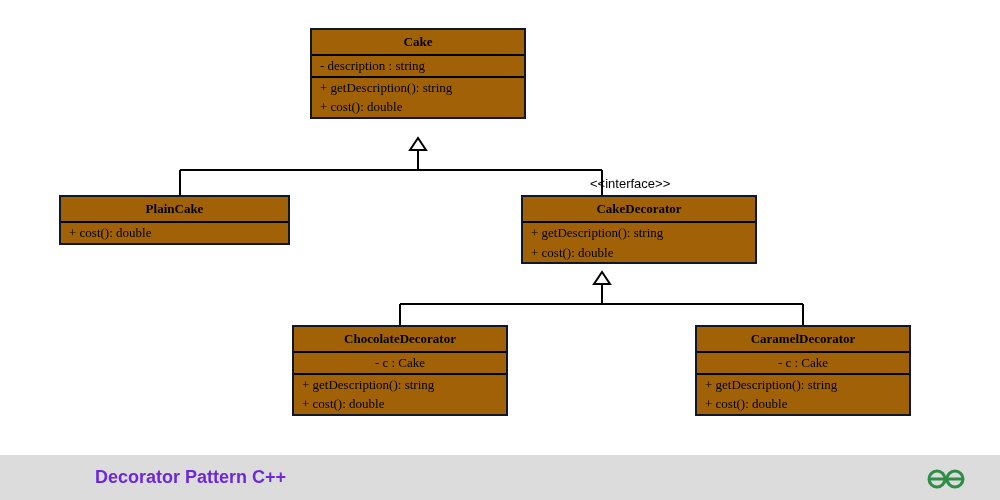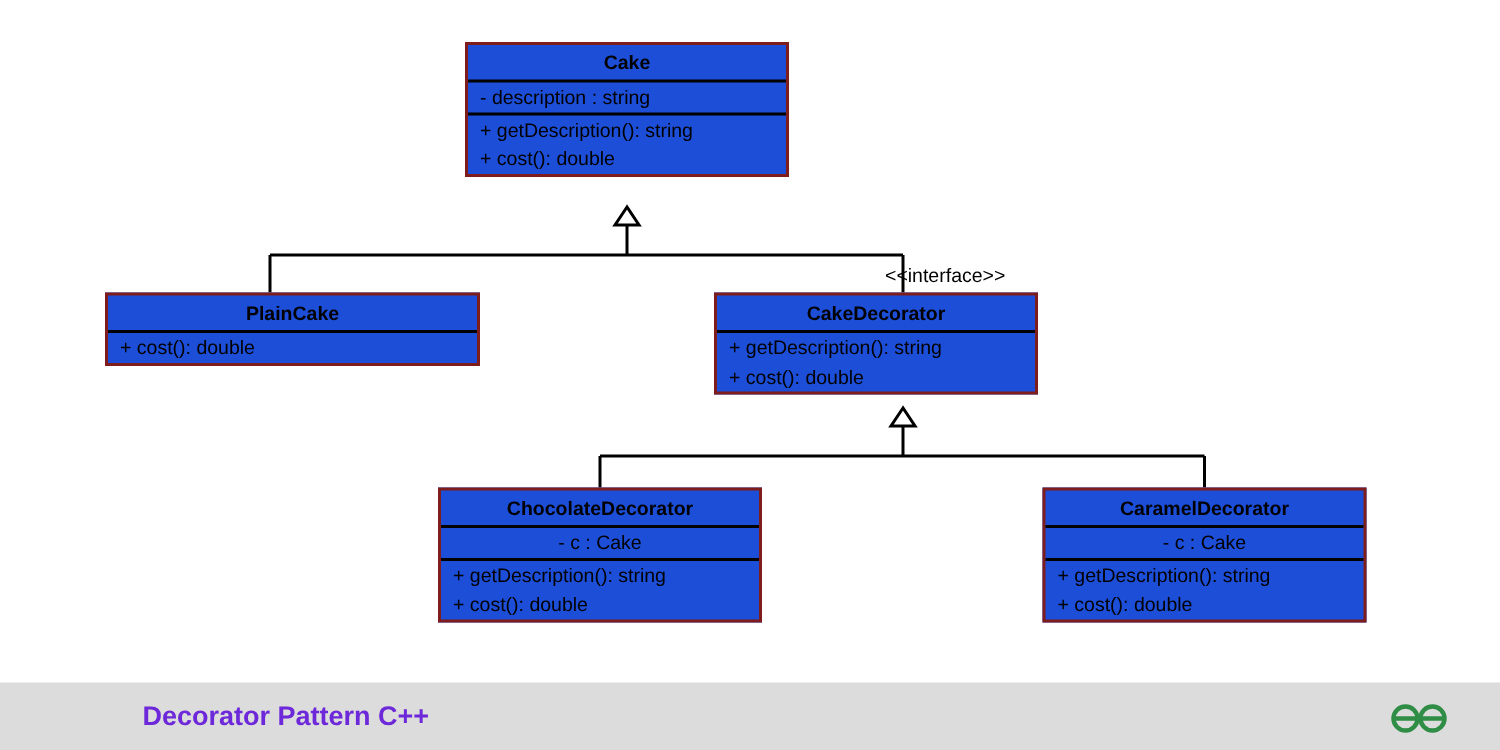--- a/index.html
+++ b/index.html
@@ -11,23 +11,24 @@
     background: #fff;
     overflow: hidden;
   }
   .canvas {
     position: relative;
     width: 1000px;
     height: 455px;
   }
   .class-box {
     position: absolute;
-    border: 2px solid #7f1d1d;
-    background: #1d4ed8;
+    border: 2px solid #0f172a;
+    background: #a16207;
     font-size: 13px;
+    font-family: Liberation Serif, serif;
   }
   .class-box .title {
     font-weight: bold;
     text-align: center;
     padding: 4px 8px;
     border-bottom: 2px solid #000;
   }
   .class-box .section {
     padding: 0 8px;
     border-bottom: 2px solid #000;
@@ -89,30 +90,30 @@
     <div class="title">Cake</div>
     <div class="section">
       <div>-  description : string</div>
     </div>
     <div class="section">
       <div>+  getDescription(): string</div>
       <div>+  cost(): double</div>
     </div>
   </div>
 
-  <div class="class-box" style="left:70px; top:195px; width:250px;">
+  <div class="class-box" style="left:59px; top:195px; width:231px;">
     <div class="title">PlainCake</div>
     <div class="section">
       <div>+  cost(): double</div>
     </div>
   </div>
 
   <div class="stereotype" style="left:590px; top:176px;">&lt;&lt;interface&gt;&gt;</div>
 
-  <div class="class-box" style="left:476px; top:195px; width:216px;">
+  <div class="class-box" style="left:521px; top:195px; width:236px;">
     <div class="title">CakeDecorator</div>
     <div class="section">
       <div>+  getDescription(): string</div>
       <div>+  cost(): double</div>
     </div>
   </div>
 
   <div class="class-box" style="left:292px; top:325px; width:216px;">
     <div class="title">ChocolateDecorator</div>
     <div class="section">

